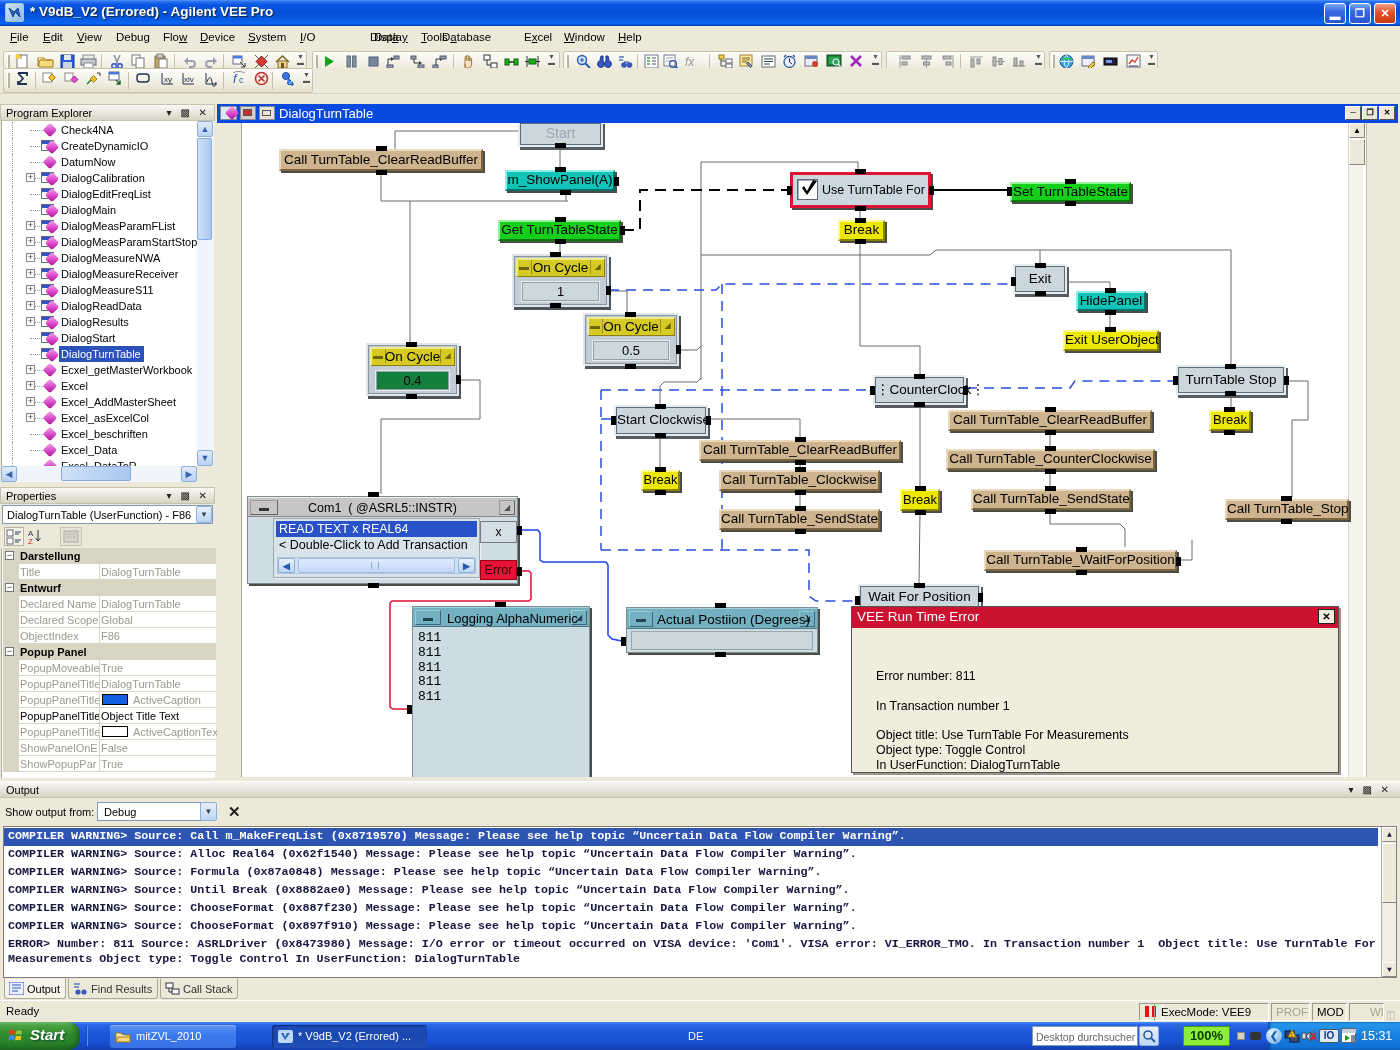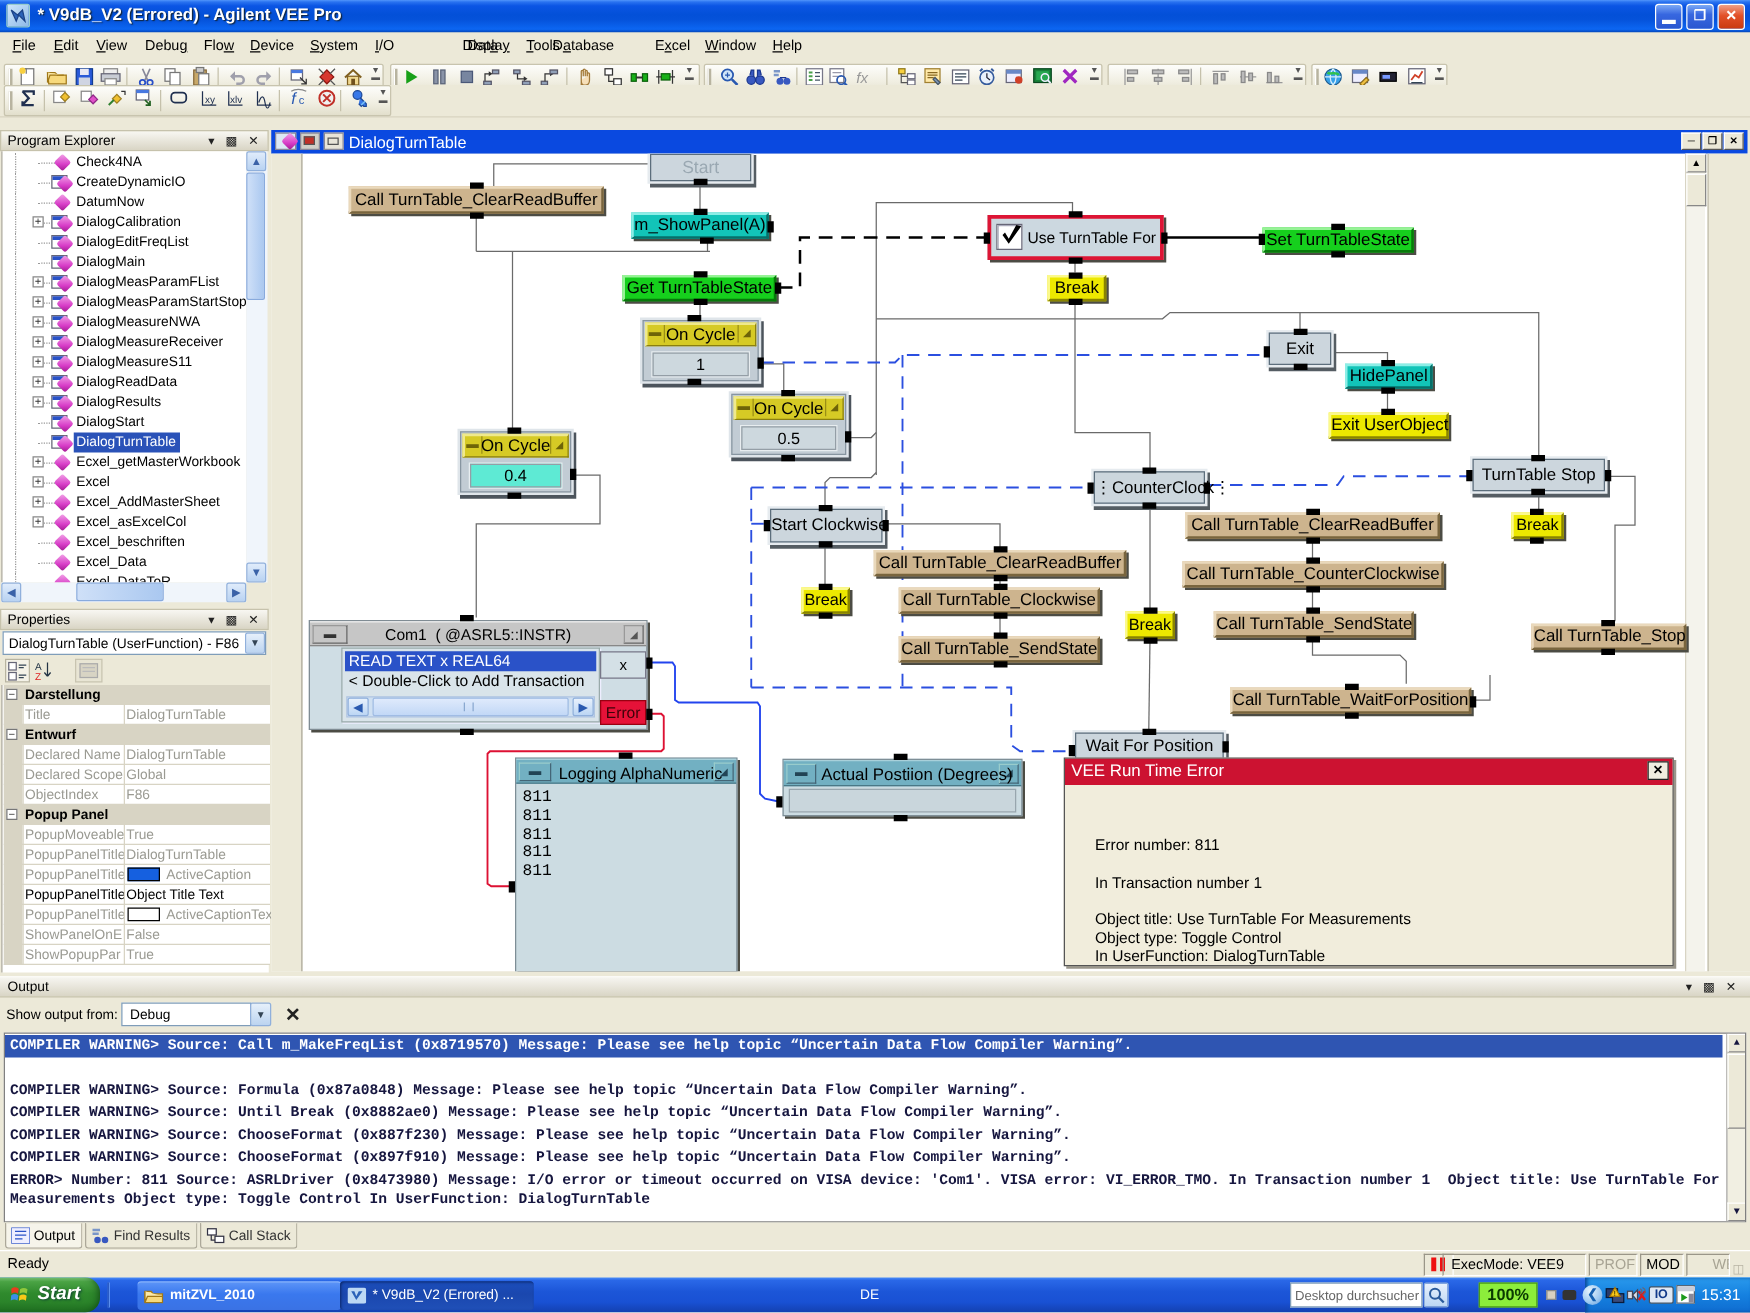--- a/index.html
+++ b/index.html
@@ -853,21 +853,21 @@
       <div style="position:absolute;right:2px;top:3px;width:14px;height:14px;border-left:1px solid #9a8f15;font-size:8px;line-height:13px;color:#6e6408;">◢</div>
       <div style="position:absolute;left:0;top:3px;width:100%;text-align:center;font-size:13.5px;">On Cycle</div>
       <div style="position:absolute;left:7px;top:25px;right:7px;height:19px;background:#cdd8de;border:1px solid #949ea6;box-shadow:0 0 0 1px #e8edf0;font-size:13px;line-height:18px;">0.5</div>
     </div>
 <div class="vbox yel" style="left:1063px;top:330px;width:96px;height:21px;line-height:16px;font-size:13.5px;">Exit UserObject</div>
 <div class="vbox" style="left:368px;top:345px;width:89px;height:49px;background:#c2ccd4;border:1px solid #8795a0;box-shadow:0 0 0 2px #dfe5ea,2px 3px 0 2px #4c545c;">
       <div style="position:absolute;left:1px;top:1px;right:1px;height:19px;background:#d6ca25;border-top:2px solid #efe98c;border-left:2px solid #efe98c;border-right:1px solid #8a7f10;border-bottom:1px solid #8a7f10;"></div>
       <div style="position:absolute;left:2px;top:3px;width:15px;height:14px;border-right:1px solid #9a8f15;font-size:10px;line-height:13px;color:#6e6408;">▬</div>
       <div style="position:absolute;right:2px;top:3px;width:14px;height:14px;border-left:1px solid #9a8f15;font-size:8px;line-height:13px;color:#6e6408;">◢</div>
       <div style="position:absolute;left:0;top:3px;width:100%;text-align:center;font-size:13.5px;">On Cycle</div>
-      <div style="position:absolute;left:7px;top:25px;right:7px;height:19px;background:#5eead4;border:1px solid #949ea6;box-shadow:0 0 0 1px #e8edf0;font-size:13px;line-height:18px;">0.4</div>
+      <div style="position:absolute;left:7px;top:25px;right:7px;height:19px;background:#15803d;border:1px solid #949ea6;box-shadow:0 0 0 1px #e8edf0;font-size:13px;line-height:18px;">0.4</div>
     </div>
 <div class="vbox gry" style="left:875px;top:377px;width:89px;height:26px;line-height:23px;font-size:13.5px;color:#000;">⋮CounterClock⋮</div>
 <div class="vbox gry" style="left:1178px;top:367px;width:106px;height:26px;line-height:23px;font-size:13.5px;color:#000;">TurnTable Stop</div>
 <div class="vbox tan" style="left:948px;top:410px;width:204px;height:21px;line-height:16px;font-size:13.5px;">Call TurnTable_ClearReadBuffer</div>
 <div class="vbox yel" style="left:1209px;top:410px;width:42px;height:21px;line-height:16px;font-size:13px;">Break</div>
 <div class="vbox gry" style="left:616px;top:407px;width:90px;height:27px;line-height:24px;font-size:13.5px;color:#000;">Start Clockwise</div>
 <div class="vbox tan" style="left:699px;top:440px;width:202px;height:21px;line-height:16px;font-size:13.5px;">Call TurnTable_ClearReadBuffer</div>
 <div class="vbox tan" style="left:946px;top:449px;width:209px;height:21px;line-height:16px;font-size:13.5px;">Call TurnTable_CounterClockwise</div>
 <div class="vbox yel" style="left:641px;top:470px;width:39px;height:21px;line-height:16px;font-size:13px;">Break</div>
 <div class="vbox tan" style="left:719px;top:470px;width:161px;height:21px;line-height:16px;font-size:13.5px;">Call TurnTable_Clockwise</div>
@@ -1009,20 +1009,21 @@
 
 <div id="outhdr">Output<span class="ph-btns" style="right:8px;">▾ ▩ ✕</span></div>
 <div id="showrow">
   <span style="position:absolute;left:5px;top:7px;">Show output from:</span>
   <div style="position:absolute;left:97px;top:3px;width:104px;height:19px;background:#fff;border:1px solid #7f9db9;font-size:11px;padding:3px 0 0 6px;">Debug</div>
   <div style="position:absolute;left:200px;top:3px;width:17px;height:19px;background:linear-gradient(180deg,#e6f0fb,#bcd4f0);border:1px solid #90b0dc;border-radius:2px;color:#345;font-size:8px;text-align:center;line-height:17px;">▼</div>
   <div style="position:absolute;left:228px;top:4px;width:18px;height:18px;font-size:15px;font-weight:bold;color:#222;">✕</div>
 </div>
 <div id="console">
     <div class="ln" style="top:1px;left:0;width:1374px;background:#2f55b2;color:#fff;padding-left:4px;height:18px;line-height:17px;">COMPILER WARNING&gt; Source: Call m_MakeFreqList (0x8719570) Message: Please see help topic “Uncertain Data Flow Compiler Warning”.</div>
+<div class="ln" style="top:19px;line-height:17px;">COMPILER WARNING&gt; Source: Alloc Real64 (0x62f1540) Message: Please see help topic “Uncertain Data Flow Compiler Warning”.</div>
 <div class="ln" style="top:37px;line-height:17px;">COMPILER WARNING&gt; Source: Formula (0x87a0848) Message: Please see help topic “Uncertain Data Flow Compiler Warning”.</div>
 <div class="ln" style="top:55px;line-height:17px;">COMPILER WARNING&gt; Source: Until Break (0x8882ae0) Message: Please see help topic “Uncertain Data Flow Compiler Warning”.</div>
 <div class="ln" style="top:73px;line-height:17px;">COMPILER WARNING&gt; Source: ChooseFormat (0x887f230) Message: Please see help topic “Uncertain Data Flow Compiler Warning”.</div>
 <div class="ln" style="top:91px;line-height:17px;">COMPILER WARNING&gt; Source: ChooseFormat (0x897f910) Message: Please see help topic “Uncertain Data Flow Compiler Warning”.</div>
 <div class="ln" style="top:109px;line-height:17px;">ERROR&gt; Number: 811 Source: ASRLDriver (0x8473980) Message: I/O error or timeout occurred on VISA device: 'Com1'. VISA error: VI_ERROR_TMO. In Transaction number 1  Object title: Use TurnTable For</div>
 <div class="ln" style="top:124px;line-height:17px;">Measurements Object type: Toggle Control In UserFunction: DialogTurnTable</div>
 <div style="position:absolute;right:0;top:0;width:15px;height:150px;background:#f1efe2;border-left:1px solid #aaa;">
       <div style="position:absolute;left:0;top:0;width:15px;height:15px;background:#ece9d8;border:1px solid #fff;border-right-color:#888;border-bottom-color:#888;font-size:8px;text-align:center;line-height:13px;">▲</div>
       <div style="position:absolute;left:0;top:16px;width:15px;height:60px;background:#ece9d8;border:1px solid #fff;border-right-color:#888;border-bottom-color:#888;"></div>
       <div style="position:absolute;left:0;bottom:0;width:15px;height:15px;background:#ece9d8;border:1px solid #fff;border-right-color:#888;border-bottom-color:#888;font-size:8px;text-align:center;line-height:13px;">▼</div>
@@ -1060,21 +1061,21 @@
   <div id="startbtn">
       <svg width="18" height="16" viewBox="0 0 18 16" style="position:absolute;left:8px;top:6px;">
         <path d="M1 3c2-1.5 4-1.5 6 0l-0.6 4C4.5 5.7 3 5.7 1.2 7z" fill="#e83c1e"></path>
         <path d="M8 3.4c2-1.4 4-1.4 6 0L13.4 7c-2-1.3-3.6-1.3-5.8 0z" fill="#8fc83c"></path>
         <path d="M0.9 8.3c2-1.4 3.8-1.4 5.8 0L6 12.4c-1.8-1.2-3.4-1.2-5.4 0z" fill="#3c8fe8"></path>
         <path d="M7.5 8.6c2.1-1.3 3.9-1.3 5.8 0l-0.6 3.9c-1.8-1.1-3.3-1.1-5.6 0z" fill="#f8c818"></path>
       </svg>
       <span style="position:absolute;left:30px;top:4px;">Start</span>
     </div>
   <div style="position:absolute;left:86px;top:4px;width:2px;height:20px;background:#5a90f0;border-left:1px solid #1a4ab8;"></div>
-  <div class="taskbtn tb-norm" style="left:110px;width:163px;font-weight:bold;"><svg width="16" height="13" viewBox="0 0 16 13" style="position:absolute;left:5px;top:5px;">
+  <div class="taskbtn tb-norm" style="left:110px;width:126px;"><svg width="16" height="13" viewBox="0 0 16 13" style="position:absolute;left:5px;top:5px;">
         <path d="M1 3h5l1.5 2H15v7H1z" fill="#f7d97c" stroke="#a07818"></path>
         <path d="M1 3v9l2-5h12" fill="#fbe9a8" stroke="#a07818"></path>
       </svg>mitZVL_2010</div>
   <div class="taskbtn tb-act" style="left:272px;width:155px;"><svg width="15" height="13" viewBox="0 0 15 13" style="position:absolute;left:6px;top:5px;">
         <rect x="0" y="0" width="15" height="13" rx="2" fill="#bcd8f4"></rect>
         <path d="M3 3l4 7 5-7-3 0-2 4-1.5-4z" fill="#2a62b8"></path>
       </svg>* V9dB_V2 (Errored) ...</div>
   <span style="position:absolute;left:688px;top:8px;color:#fff;font-size:11px;">DE</span>
 
  <div style="position:absolute;left:80px;top:0;width:26px;height:28px;"></div>

